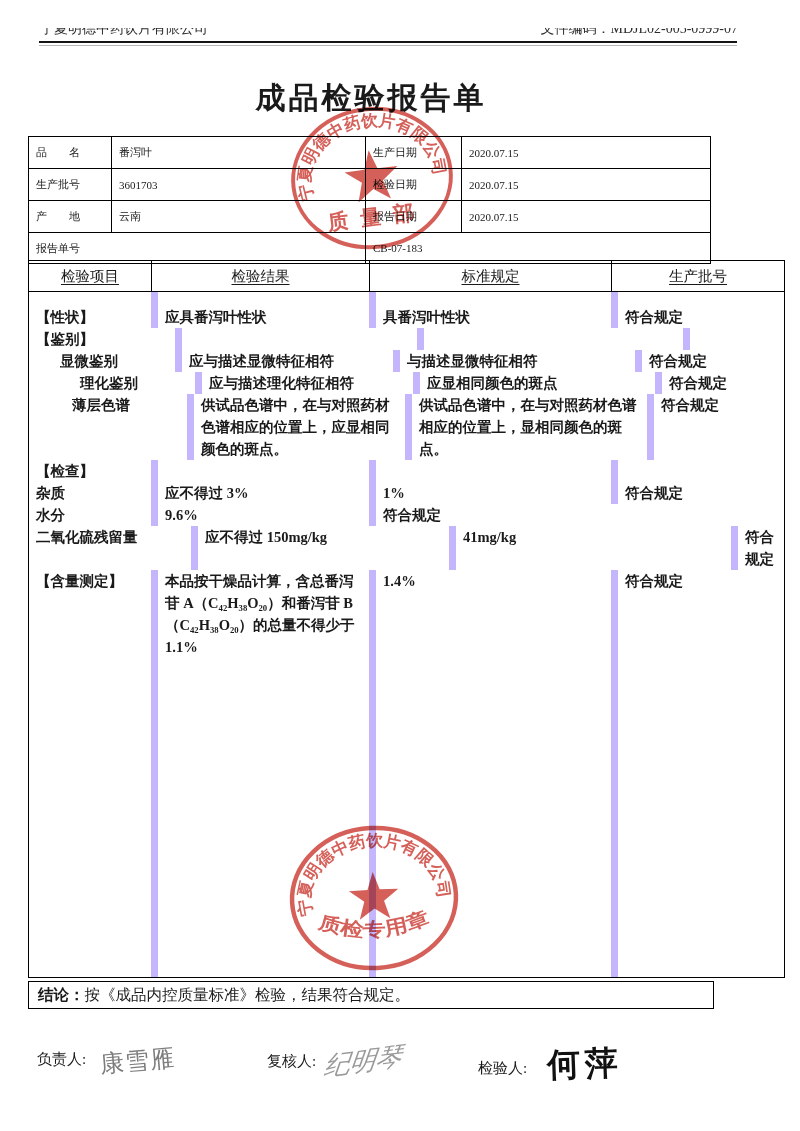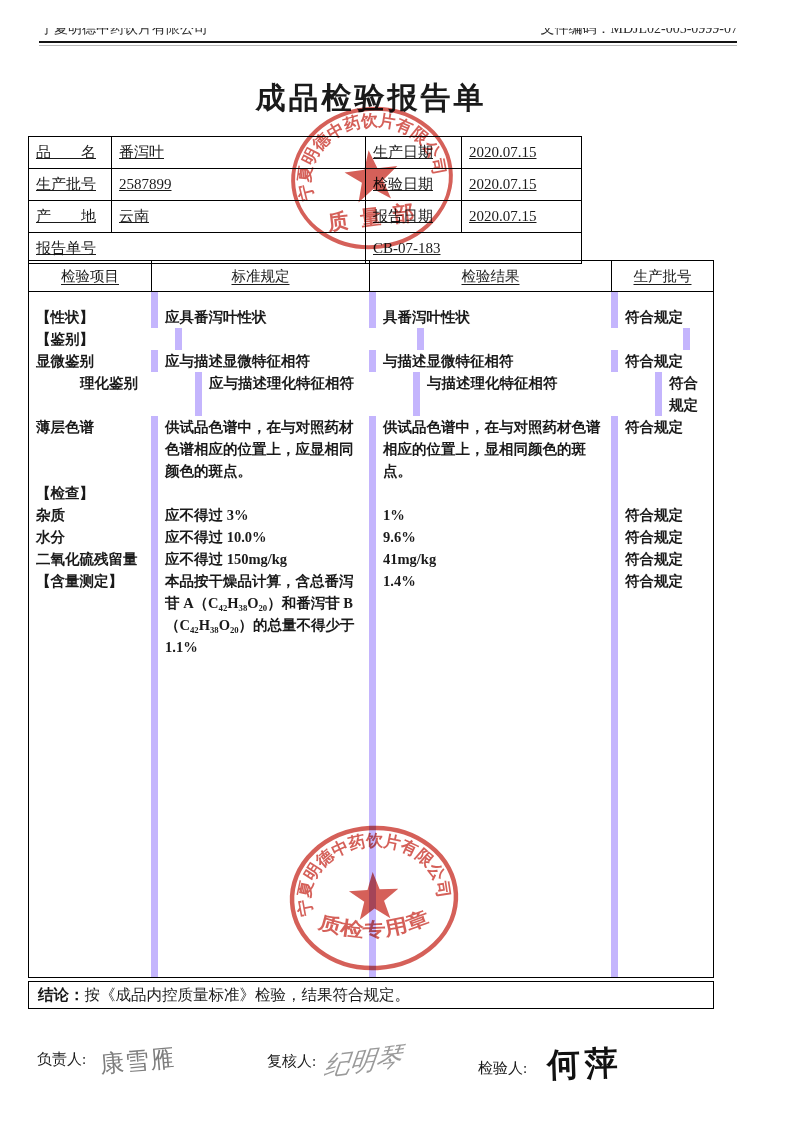--- a/index.html
+++ b/index.html
@@ -9,28 +9,28 @@
   }
   
   .doc-header-clip{position:absolute;left:40px;width:698px;top:28px;height:13px;overflow:hidden;}
   .doc-header-inner{display:flex;justify-content:space-between;font-size:14px;line-height:14px;margin-top:-6px;color:#2b2b2b;}
   .header-rule{position:absolute;left:39px;width:698px;top:41px;border-top:2px solid #141414;}
   .header-rule2{position:absolute;left:39px;width:698px;top:45px;border-top:1px solid #b9b9b9;}
   
   .title{position:absolute;left:28px;width:686px;top:78px;margin:0;text-align:center;
          font-size:30px;font-weight:700;letter-spacing:3px;}
   
-  .info-table{position:absolute;left:28px;top:136px;width:554px;border:1px solid #000;box-sizing:border-box;background:transparent;font-size:15px;text-decoration:underline;}
+  .info-table{position:absolute;left:28px;top:136px;width:683px;border:1px solid #000;box-sizing:border-box;background:transparent;font-size:11px;}
   .irow{display:grid;grid-template-columns:82px 254px 96px 1fr;height:31px;}
   .irow.r4{grid-template-columns:336px 1fr;height:30px;}
   .irow + .irow{border-top:1px solid #000;}
   .icell{display:flex;align-items:center;padding:0 7px;overflow:hidden;white-space:nowrap;}
   .icell + .icell{border-left:1px solid #000;}
   
-  .main-table{position:absolute;left:28px;top:260px;width:686px;height:718px;border:1px solid #000;box-sizing:border-box;font-size:14.5px;display:flex;flex-direction:column;}
+  .main-table{position:absolute;left:28px;top:260px;width:757px;height:718px;border:1px solid #000;box-sizing:border-box;font-size:14.5px;display:flex;flex-direction:column;}
   .mt-header{display:grid;grid-template-columns:122px 218px 242px 1fr;height:30px;border-bottom:1px solid #000;flex:0 0 auto;}
   .mt-header .hcell{display:flex;align-items:center;justify-content:center;text-decoration:underline;text-underline-offset:3px;}
   .mt-header .hcell + .hcell{border-left:1px solid #000;}
   .mt-body{flex:1 1 auto;display:flex;flex-direction:column;overflow:hidden;font-weight:bold;}
   .mrow{display:grid;grid-template-columns:122px 218px 242px 1fr;flex:0 0 auto;}
   .mrow.fill{flex:1 1 auto;}
   .mcell{padding:0 7px;line-height:22px;}
   .mcell + .mcell{border-left:7px solid #c4b5fd;}
   
   .conclusion{position:absolute;left:28px;top:981px;width:686px;height:28px;border:1px solid #000;box-sizing:border-box;
@@ -68,41 +68,41 @@
 
   <div class="info-table">
     <div class="irow">
       <div class="icell">品　　名</div>
       <div class="icell">番泻叶</div>
       <div class="icell">生产日期</div>
       <div class="icell">2020.07.15</div>
     </div>
     <div class="irow">
       <div class="icell">生产批号</div>
-      <div class="icell">2587899</div>
+      <div class="icell">3601703</div>
       <div class="icell">检验日期</div>
       <div class="icell">2020.07.15</div>
     </div>
     <div class="irow">
       <div class="icell">产　　地</div>
       <div class="icell">云南</div>
       <div class="icell">报告日期</div>
       <div class="icell">2020.07.15</div>
     </div>
     <div class="irow r4">
       <div class="icell">报告单号</div>
       <div class="icell">CB-07-183</div>
     </div>
   </div>
 
   <div class="main-table">
     <div class="mt-header">
       <div class="hcell">检验项目</div>
+      <div class="hcell">检验结果</div>
       <div class="hcell">标准规定</div>
-      <div class="hcell">检验结果</div>
       <div class="hcell">生产批号</div>
     </div>
     <div class="mt-body">
         <div class="mrow" style="min-height: 14px;">
           <div class="mcell"></div>
           <div class="mcell"></div>
           <div class="mcell"></div>
           <div class="mcell"></div>
         </div>
         <div class="mrow" style="min-height: 22px;">
@@ -110,57 +110,56 @@
           <div class="mcell">应具番泻叶性状</div>
           <div class="mcell">具番泻叶性状</div>
           <div class="mcell">符合规定</div>
         </div>
         <div class="mrow" style="min-height: 22px; gap: 24px;">
           <div class="mcell">【鉴别】</div>
           <div class="mcell"></div>
           <div class="mcell"></div>
           <div class="mcell"></div>
         </div>
-        <div class="mrow" style="min-height: 22px;">
+        <div class="mrow" style="min-height: 22px; margin-left: 24px;">
           <div class="mcell">显微鉴别</div>
           <div class="mcell">应与描述显微特征相符</div>
           <div class="mcell">与描述显微特征相符</div>
           <div class="mcell">符合规定</div>
         </div>
         <div class="mrow" style="min-height: 22px; margin-left: 44px;">
           <div class="mcell">理化鉴别</div>
           <div class="mcell">应与描述理化特征相符</div>
-          <div class="mcell">与描述理化特征相符</div>
-          <div class="mcell">符合规定</div>
-        </div>
-        <div class="mrow" style="min-height: 22px;">
+          <div class="mcell">应显相同颜色的斑点</div>
+          <div class="mcell">符合规定</div>
+        </div>
+        <div class="mrow" style="min-height: 22px; margin-left: 36px;">
           <div class="mcell">薄层色谱</div>
           <div class="mcell">供试品色谱中，在与对照药材色谱相应的位置上，应显相同颜色的斑点。</div>
           <div class="mcell">供试品色谱中，在与对照药材色谱相应的位置上，显相同颜色的斑点。</div>
           <div class="mcell">符合规定</div>
         </div>
         <div class="mrow" style="min-height: 22px;">
           <div class="mcell">【检查】</div>
           <div class="mcell"></div>
           <div class="mcell"></div>
           <div class="mcell"></div>
         </div>
         <div class="mrow" style="min-height: 22px;">
           <div class="mcell">杂质</div>
           <div class="mcell">应不得过 3%</div>
           <div class="mcell">1%</div>
           <div class="mcell">符合规定</div>
         </div>
         <div class="mrow" style="min-height: 22px;">
           <div class="mcell">水分</div>
-          <div class="mcell">应不得过 10.0%</div>
           <div class="mcell">9.6%</div>
           <div class="mcell">符合规定</div>
         </div>
-        <div class="mrow" style="min-height: 22px;">
+        <div class="mrow" style="min-height: 22px; gap: 40px;">
           <div class="mcell">二氧化硫残留量</div>
           <div class="mcell">应不得过 150mg/kg</div>
           <div class="mcell">41mg/kg</div>
           <div class="mcell">符合规定</div>
         </div>
         <div class="mrow" style="min-height: 22px;">
           <div class="mcell">【含量测定】</div>
           <div class="mcell">本品按干燥品计算，含总番泻苷 A（C₄₂H₃₈O₂₀）和番泻苷 B（C₄₂H₃₈O₂₀）的总量不得少于 1.1%</div>
           <div class="mcell">1.4%</div>
           <div class="mcell">符合规定</div>

